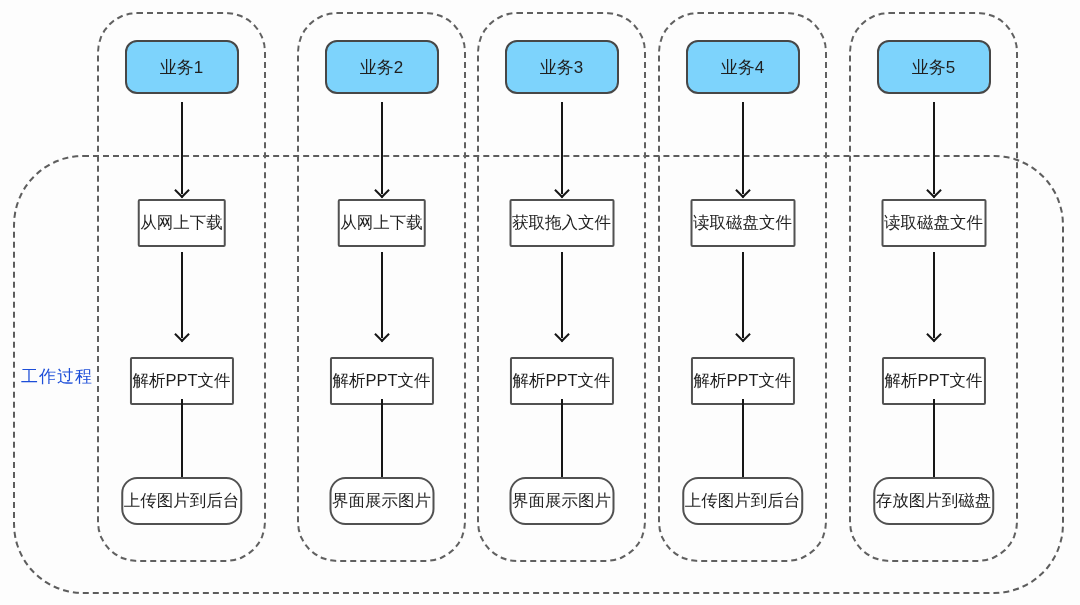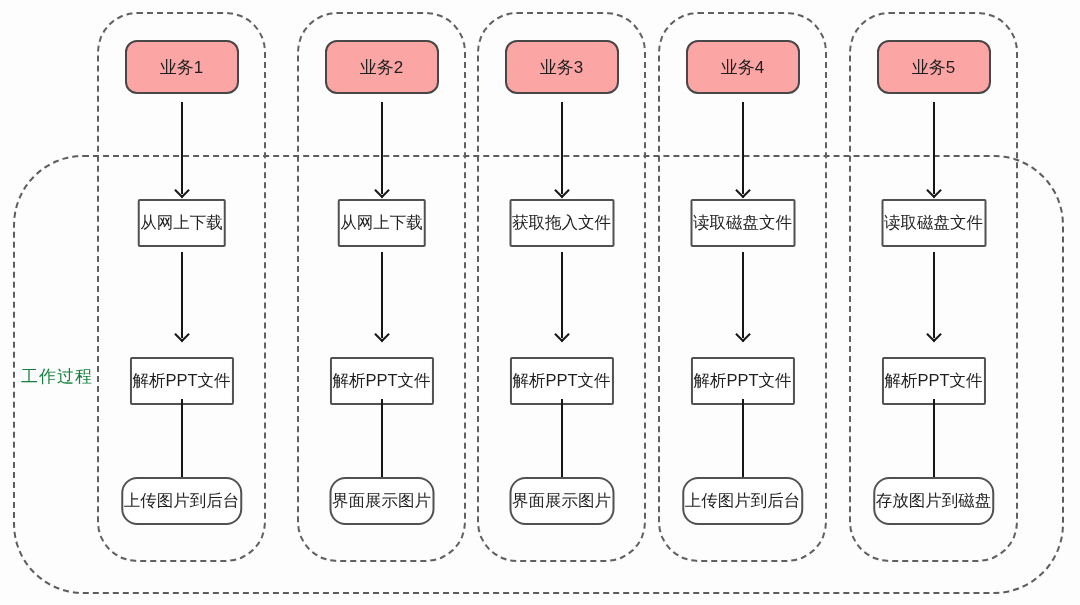--- a/index.html
+++ b/index.html
@@ -12,39 +12,39 @@
   .canvas{position:absolute;inset:0;}
 
   
   .outer-rect{
     position:absolute;left:13px;top:155px;width:1047px;height:435px;
     border:2px dashed #5d5d5d;border-radius:70px;
     background:transparent;
   }
   .process-label{
     position:absolute;left:21px;top:365px;width:78px;
-    font-size:17px;letter-spacing:1px;color:#15803d;white-space:nowrap;
+    font-size:17px;letter-spacing:1px;color:#1d4ed8;white-space:nowrap;
   }
 
   
   .column{
     position:absolute;top:12px;height:546px;width:165px;
     border:2px dashed #606060;border-radius:40px;
     background:transparent;
   }
   .col-1{left:97px;}
   .col-2{left:297px;}
   .col-3{left:477px;}
   .col-4{left:658px;text-align:center;}
   .col-5{left:849px;}
 
   .biz-box{
     position:absolute;top:26px;left:50%;transform:translateX(-50%);
     width:110px;height:50px;
-    border:2px solid #474747;border-radius:12px;background:#fca5a5;
+    border:2px solid #474747;border-radius:12px;background:#7dd3fc;
     display:flex;align-items:center;justify-content:center;
     font-size:17px;white-space:nowrap;
   }
   .proc-box{
     position:absolute;left:50%;transform:translateX(-50%);
     height:44px;padding:0 1px;
     border:2px solid #515151;border-radius:2px;background:#fff;
     display:flex;align-items:center;justify-content:center;
     font-size:16.5px;white-space:nowrap;
   }

